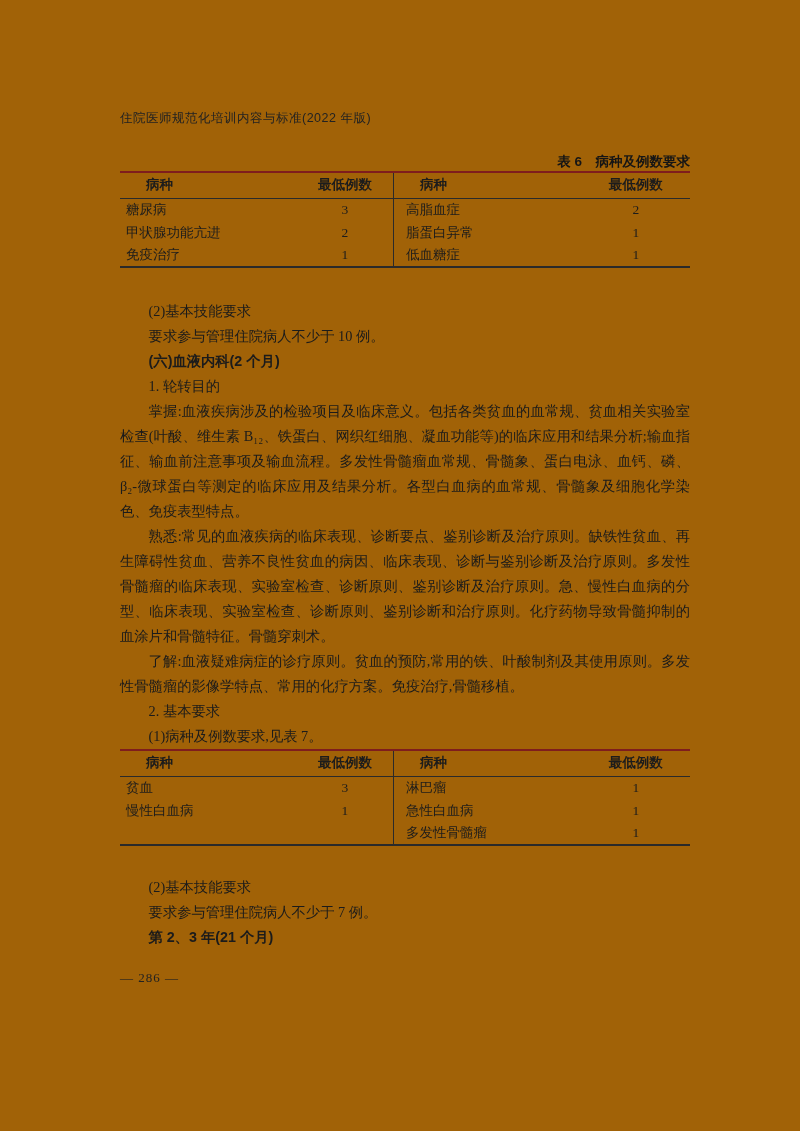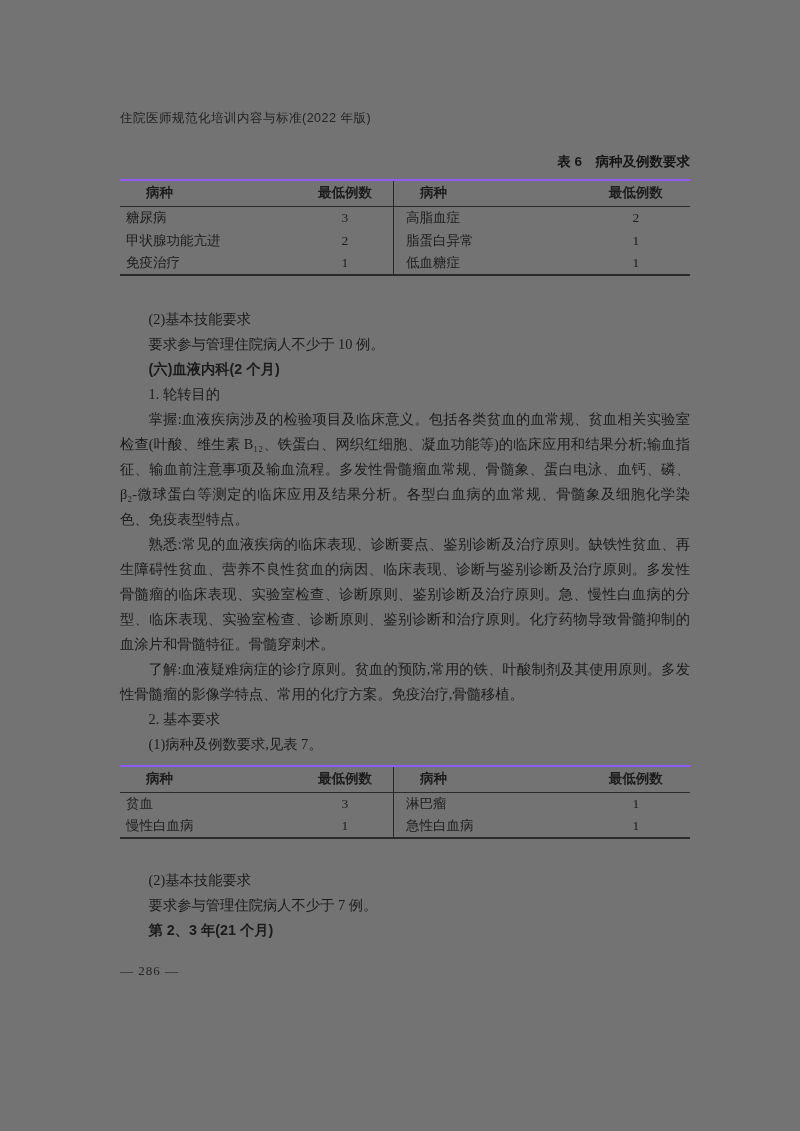--- a/index.html
+++ b/index.html
@@ -1,21 +1,21 @@
 <!DOCTYPE html>
 <html><head>
 <meta charset="utf-8">
 <style>
   * { margin: 0; padding: 0; box-sizing: border-box; }
   html, body { background: #ffffff; }
   .page {
     position: relative;
     width: 800px;
     height: 1131px;
-    background: #737373;
+    background: #a16207;
     font-family: "Liberation Serif", "DejaVu Serif", serif;
     color: #1c1c1c;
     overflow: hidden;
   }
   .content {
     position: absolute;
     left: 120px;
     top: 0;
     width: 570px;
   }
@@ -28,24 +28,23 @@
   }
   .table-caption {
     margin-top: 26px;
     text-align: right;
     font-weight: bold;
     font-size: 13.5px;
     font-family: "Liberation Sans", "DejaVu Sans", sans-serif;
     color: #151515;
   }
   table.data-table {
-    margin-top: 8px;
     width: 100%;
     border-collapse: collapse;
-    border-top: 2px solid #8b5cf6;
+    border-top: 2px solid #7f1d1d;
     border-bottom: 2px solid #2a2a2a;
     font-size: 13.5px;
     table-layout: fixed;
   }
   table.data-table thead tr { border-bottom: 1px solid #2a2a2a; }
   table.data-table th {
     font-family: "Liberation Sans", "DejaVu Sans", sans-serif;
     font-weight: bold;
     height: 26px;
     vertical-align: middle;
@@ -150,20 +149,26 @@
           <td class="c2">3</td>
           <td class="c3">淋巴瘤</td>
           <td class="c4">1</td>
         </tr>
         <tr>
           <td class="c1">慢性白血病</td>
           <td class="c2">1</td>
           <td class="c3">急性白血病</td>
           <td class="c4">1</td>
         </tr>
+        <tr>
+          <td class="c1"></td>
+          <td class="c2"></td>
+          <td class="c3">多发性骨髓瘤</td>
+          <td class="c4">1</td>
+        </tr>
       </tbody>
     </table>
 
     <div class="body-block after-table">
       <p class="para">(2)基本技能要求</p>
       <p class="para">要求参与管理住院病人不少于 7 例。</p>
       <p class="para bold">第 2、3 年(21 个月)</p>
     </div>
 
     <div class="page-number">— 286 —</div>

